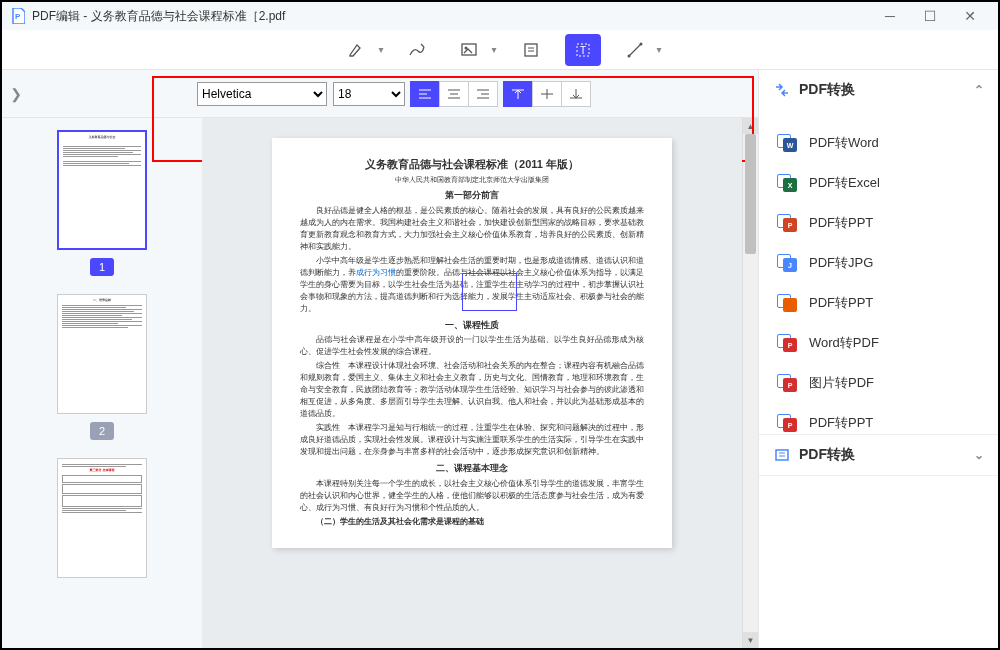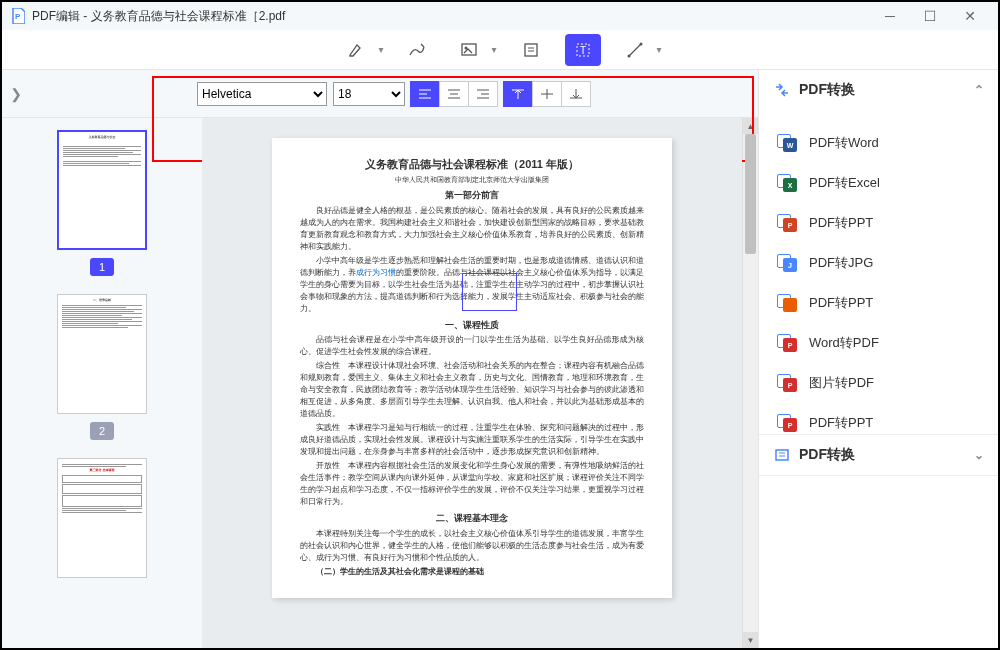--- a/index.html
+++ b/index.html
@@ -266,21 +266,20 @@
           <div class="page">
             <h1>义务教育品德与社会课程标准（2011 年版）</h1>
             <div class="pub">中华人民共和国教育部制定北京师范大学出版集团</div>
             <h2>第一部分前言</h2>
             <p>良好品德是健全人格的根基，是公民素质的核心。随着社会的发展，具有良好的公民素质越来越成为人的内在需求。我国构建社会主义和谐社会，加快建设创新型国家的战略目标，要求基础教育更新教育观念和教育方式，大力加强社会主义核心价值体系教育，培养良好的公民素质、创新精神和实践能力。</p>
             <p><span>小学中高年级是学生逐步熟悉和理解社会生活的重要时期，也是形成道德情感、道德认识和道德判断能力，养</span><span style="color:#0066cc">成行为习惯</span><span>的重要阶段。品德与社会课程以社会主义核心价值体系为指导，以满足学生的身心需要为目标，以学生社会生活为基础，注重学生在主动学习的过程中，初步掌握认识社会事物和现象的方法，提高道德判断和行为选择能力，发展学生主动适应社会、积极参与社会的能力。</span></p>
             <h2>一、课程性质</h2>
             <p>品德与社会课程是在小学中高年级开设的一门以学生生活为基础、以学生良好品德形成为核心、促进学生社会性发展的综合课程。</p>
             <p>综合性　本课程设计体现社会环境、社会活动和社会关系的内在整合；课程内容有机融合品德和规则教育，爱国主义、集体主义和社会主义教育，历史与文化、国情教育，地理和环境教育，生命与安全教育，民族团结教育等；教学活动体现学生生活经验、知识学习与社会参与的彼此渗透和相互促进，从多角度、多层面引导学生去理解、认识自我、他人和社会，并以此为基础形成基本的道德品质。</p>
             <p>实践性　本课程学习是知与行相统一的过程，注重学生在体验、探究和问题解决的过程中，形成良好道德品质，实现社会性发展。课程设计与实施注重联系学生的生活实际，引导学生在实践中发现和提出问题，在亲身参与丰富多样的社会活动中，逐步形成探究意识和创新精神。</p>
-            <p>开放性　本课程内容根据社会生活的发展变化和学生身心发展的需要，有弹性地吸纳鲜活的社会生活事件；教学空间从课内向课外延伸，从课堂向学校、家庭和社区扩展；课程评价关注不同学生的学习起点和学习态度，不仅一指标评价学生的发展，评价不仅关注学习结果，更重视学习过程和日常行为。</p>
             <h2>二、课程基本理念</h2>
             <p>本课程特别关注每一个学生的成长，以社会主义核心价值体系引导学生的道德发展，丰富学生的社会认识和内心世界，健全学生的人格，使他们能够以积极的生活态度参与社会生活，成为有爱心、成行为习惯、有良好行为习惯和个性品质的人。</p>
             <p><strong>（二）学生的生活及其社会化需求是课程的基础</strong></p>
           </div>
           <div class="cursor-box" style="top:155px;left:260px;width:55px;height:38px"></div>
         </div>
         <div class="canvas-scrollbar">
           <div class="sb-btn">▲</div>
           <div class="sb-track">
               <div class="sb-thumb"></div>

